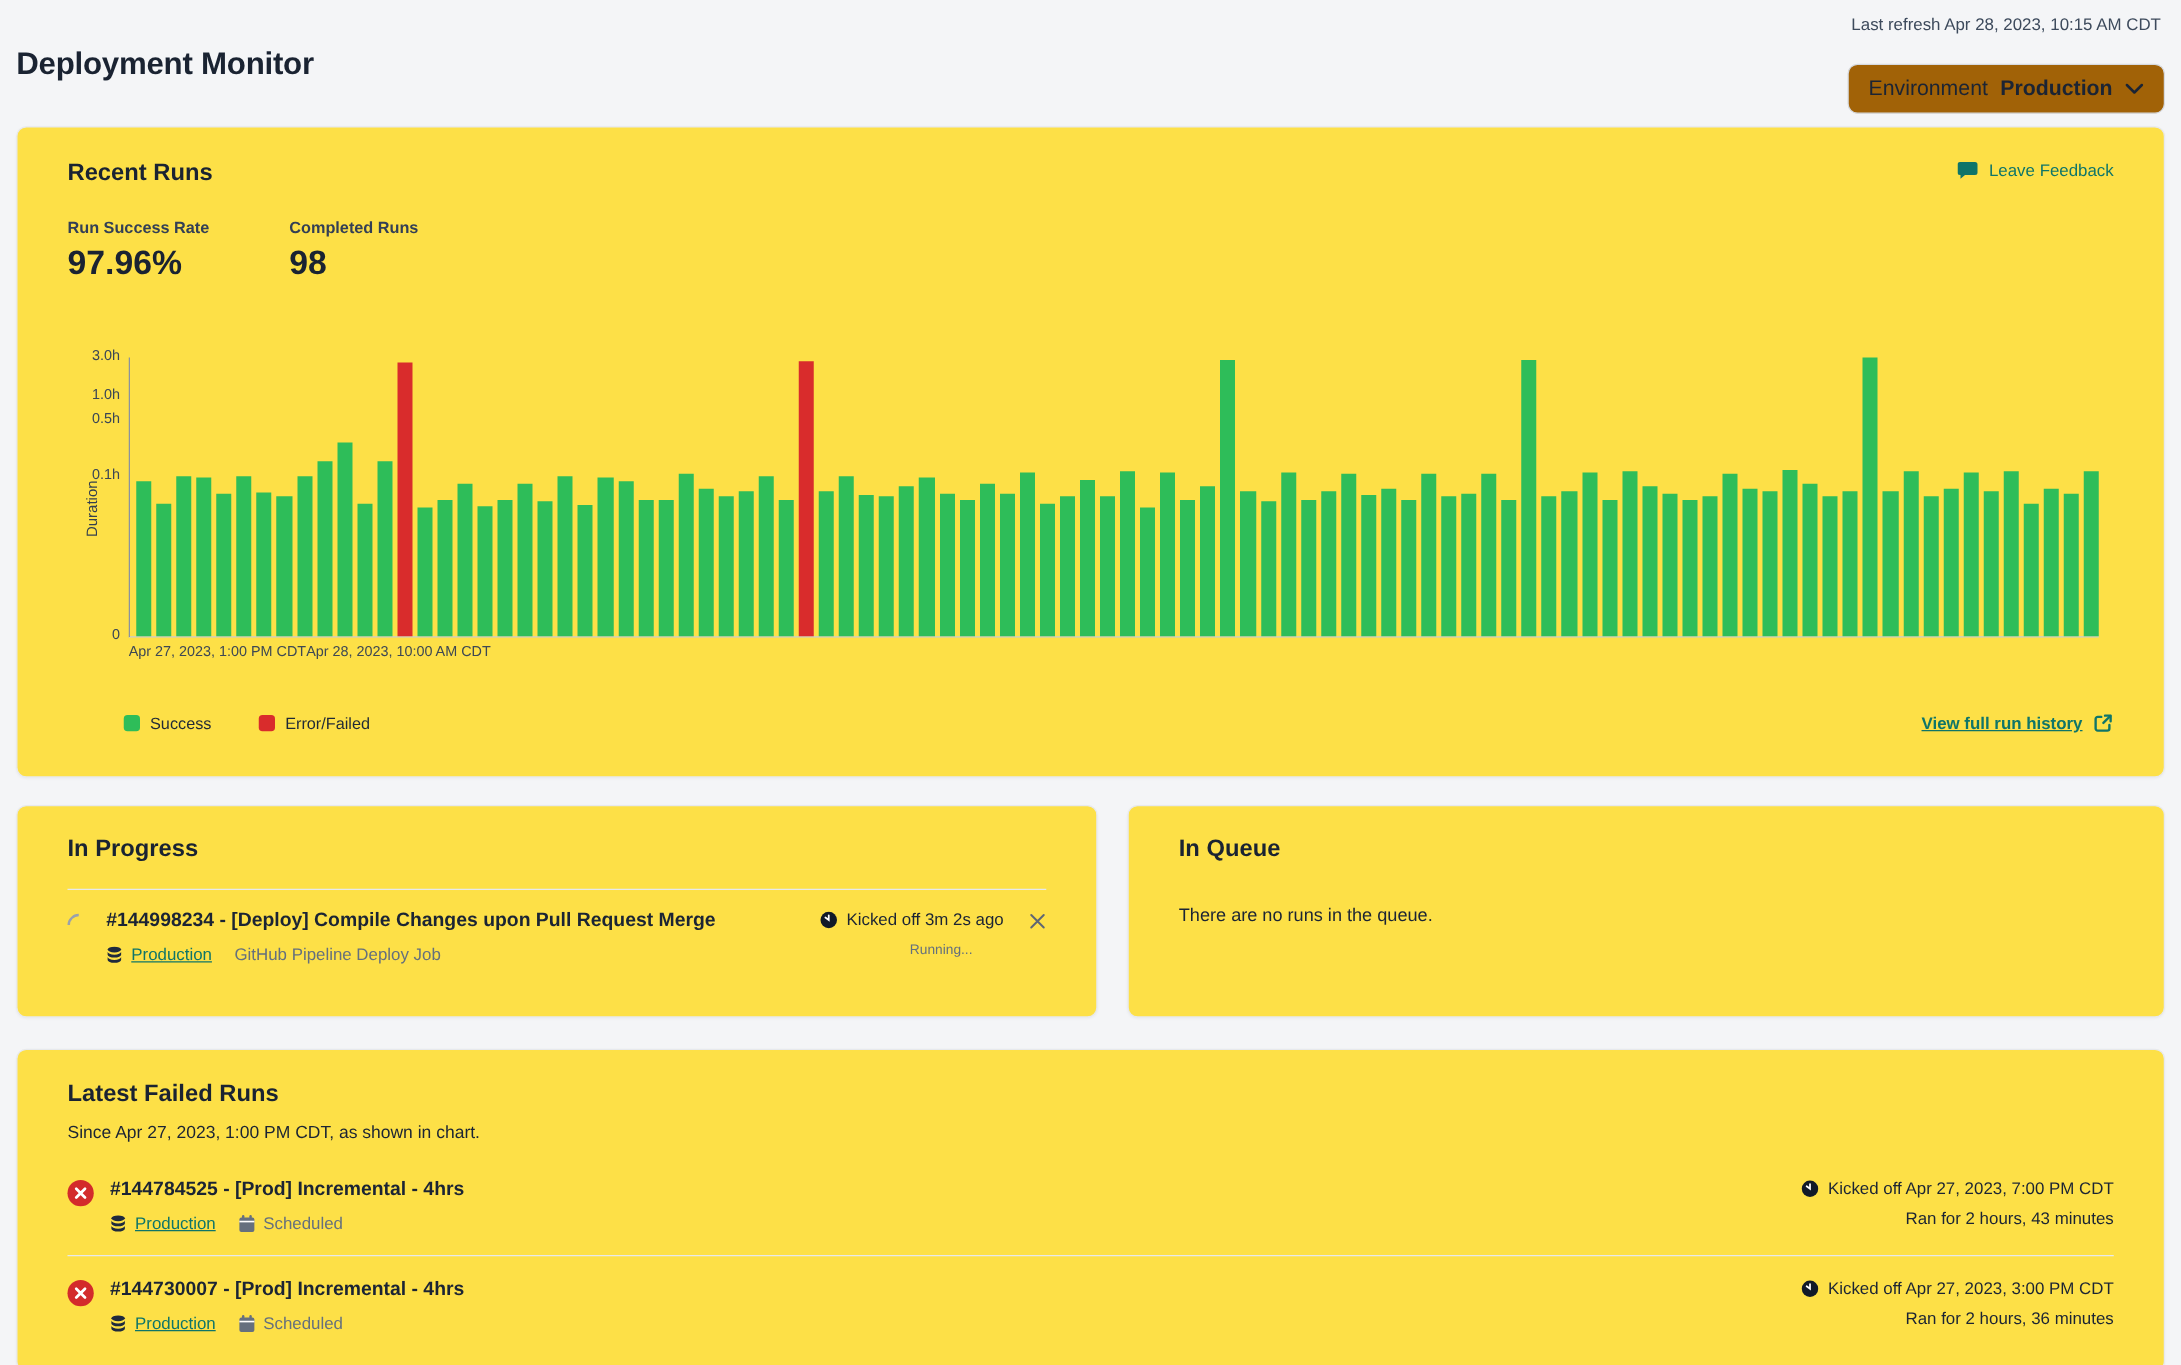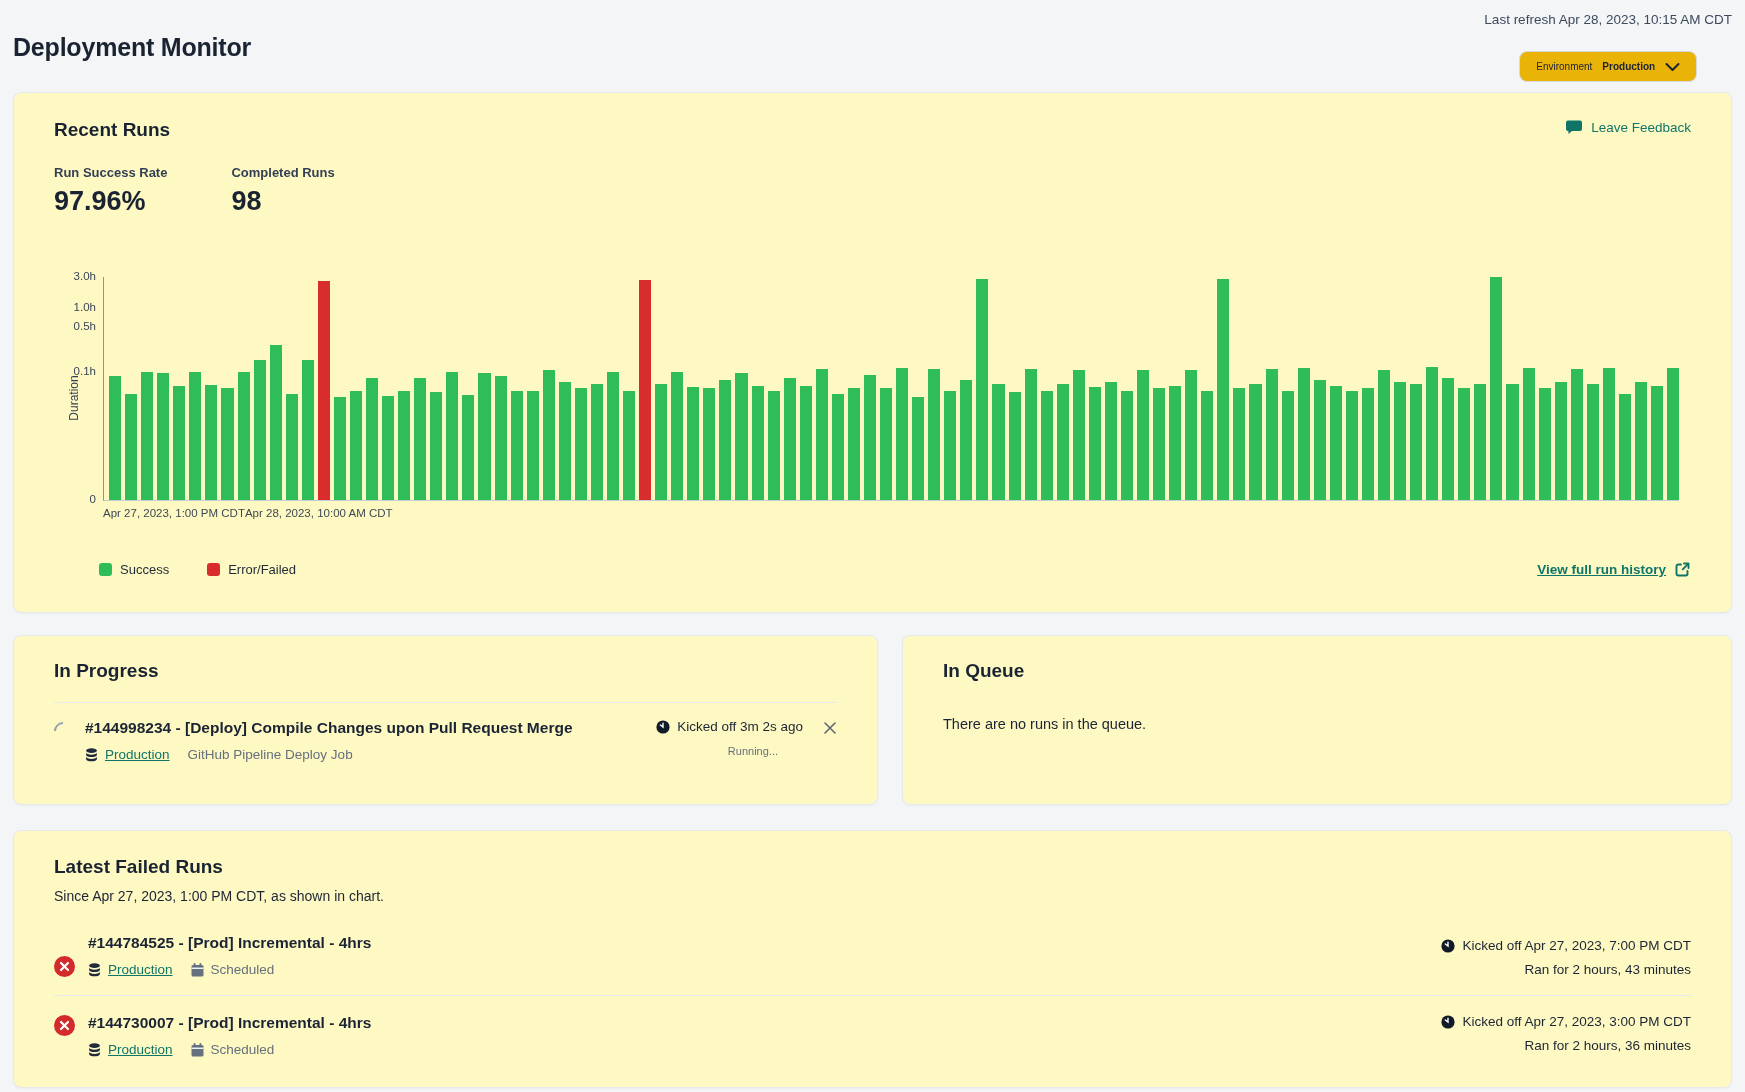--- a/index.html
+++ b/index.html
@@ -13,27 +13,27 @@
   
   .page-header {
     display: flex; align-items: center;
     padding: 12px 13px 10px 13px;
   }
   .page-title { font-size: 25px; font-weight: 700; color: #1a2332; letter-spacing: -0.2px; }
   .header-right { margin-left: auto; display: flex; align-items: center; gap: 24px; flex-direction: column; }
   .last-refresh { font-size: 13.5px; color: #3d4a5c; }
   .env-dropdown {
     display: flex; align-items: center; gap: 10px;
-    background: #eab308; border: 1px solid #d6dae0; border-radius: 8px;
-    padding: 9px 16px; font-size: 10px; color: #1b2434; cursor: pointer;
+    background: #a16207; border: 1px solid #d6dae0; border-radius: 8px;
+    padding: 9px 16px; font-size: 17px; color: #1b2434; cursor: pointer;
   }
   .env-dropdown .env-value { font-weight: 600; }
   
   .card {
-    background: #fef9c3; border: 1px solid #e7e9ed; border-radius: 8px;
+    background: #fde047; border: 1px solid #e7e9ed; border-radius: 8px;
     box-shadow: 0 1px 2px rgba(16,24,40,0.04);
   }
   .card-title { font-size: 19px; font-weight: 700; color: #1a2332; }
   .cards-wrap { padding: 0 13px; }
   
   .recent-runs { padding: 26px 40px 28px 40px; height: 521px; position: relative; }
   .recent-header { display: flex; align-items: flex-start; }
   .feedback-link {
     margin-left: auto; display: flex; align-items: center; gap: 8px;
     color: #0f7569; font-size: 13.5px; text-decoration: none; cursor: pointer;
@@ -86,21 +86,21 @@
   .gray-text { color: #65707d; }
   .run-right { margin-left: auto; text-align: right; flex: none; }
   .kicked-line { display: flex; align-items: center; gap: 7px; font-size: 13.5px; color: #1b2434; justify-content: flex-end; }
   .run-status { font-size: 11px; color: #65707d; margin-top: 11px; padding-right: 25px; }
   .close-btn { margin-left: 20px; margin-top: 2px; cursor: pointer; flex: none; background: none; border: none; }
   .queue-empty { margin-top: 34px; font-size: 14.5px; color: #1b2434; }
   
   .failed-card { margin-top: 25px; padding: 25px 40px 30px 40px; }
   .failed-sub { margin-top: 10px; font-size: 14px; color: #1b2434; }
   .failed-row { display: flex; align-items: flex-start; }
-  .failed-row.first { margin-top: 30px; align-items: flex-end; }
+  .failed-row.first { margin-top: 30px; }
   .row-divider { border-top: 1px solid #e7e9ec; margin: 18px 0; }
   .err-badge {
     width: 21px; height: 21px; border-radius: 50%; background: #d32b2b;
     display: flex; align-items: center; justify-content: center; flex: none; margin-top: 1px;
   }
   .duration-line { font-size: 13.5px; color: #1b2434; margin-top: 9px; }
   .icon { flex: none; display: inline-flex; }
 </style>
 </head>
 <body>

